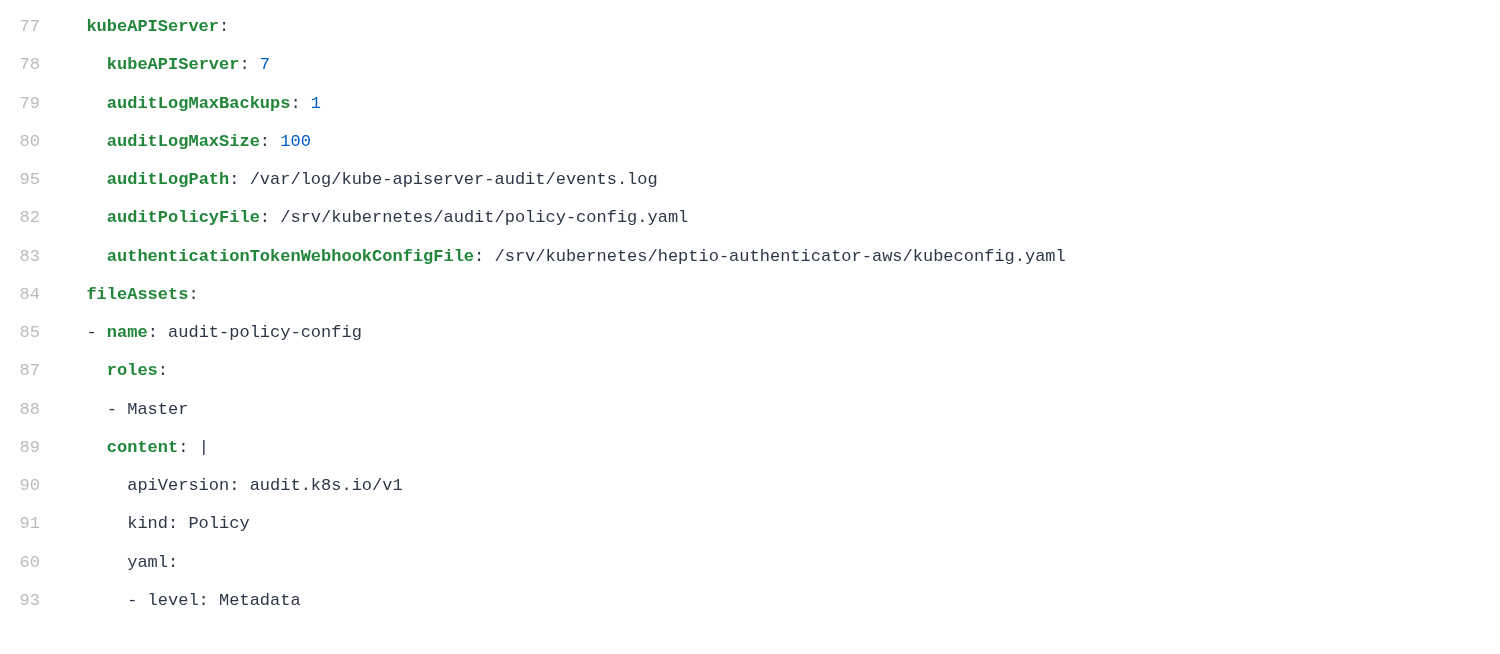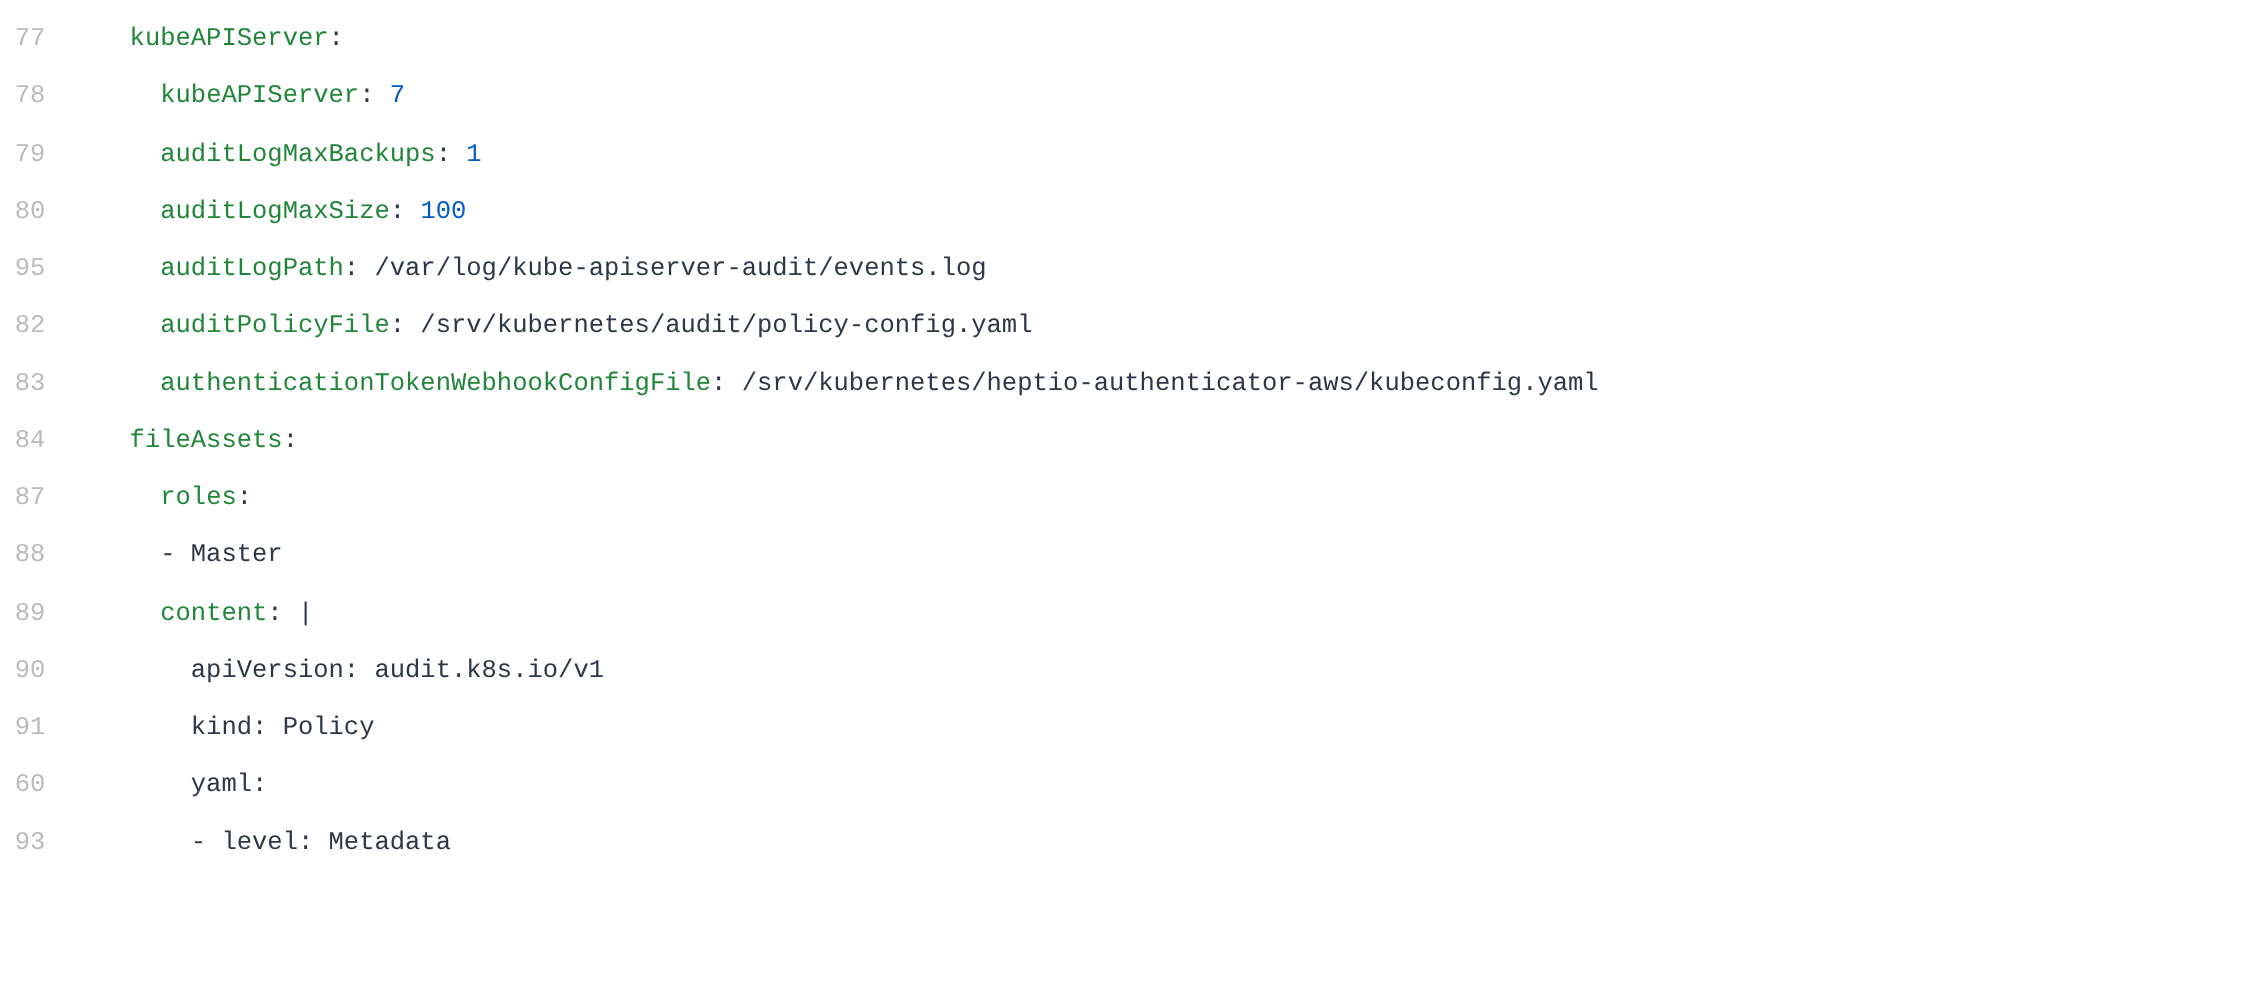--- a/index.html
+++ b/index.html
@@ -12,44 +12,45 @@
     width: 1500px;
   }
   .code-line {
     display: flex;
     align-items: baseline;
     line-height: 2.25;
     white-space: pre;
   }
   .lineno {
     width: 66px;
-    text-align: center;
+    text-align: right;
     padding-right: 26px;
     color: #babbbc;
     user-select: none;
     flex-shrink: 0;
   }
   .content { flex: 1; }
-  .y-key   { color: #22863a; }  
+  .y-key   { color: #22863a; font-weight: bold; }  
   .y-num   { color: #005cc5; }  
   .y-plain { color: #2d3748; }  
   .y-dash  { color: #2d3748; }
 </style>
 </head>
 <body>
 
 <div id="code">
     <div class="code-line"><span class="lineno">77</span><span class="content"><span class="y-plain">  </span><span class="y-key">kubeAPIServer</span><span class="y-plain">:</span></span></div>
     <div class="code-line"><span class="lineno">78</span><span class="content"><span class="y-plain">    </span><span class="y-key">kubeAPIServer</span><span class="y-plain">: </span><span class="y-num">7</span></span></div>
     <div class="code-line"><span class="lineno">79</span><span class="content"><span class="y-plain">    </span><span class="y-key">auditLogMaxBackups</span><span class="y-plain">: </span><span class="y-num">1</span></span></div>
     <div class="code-line"><span class="lineno">80</span><span class="content"><span class="y-plain">    </span><span class="y-key">auditLogMaxSize</span><span class="y-plain">: </span><span class="y-num">100</span></span></div>
     <div class="code-line"><span class="lineno">95</span><span class="content"><span class="y-plain">    </span><span class="y-key">auditLogPath</span><span class="y-plain">: /var/log/kube-apiserver-audit/events.log</span></span></div>
     <div class="code-line"><span class="lineno">82</span><span class="content"><span class="y-plain">    </span><span class="y-key">auditPolicyFile</span><span class="y-plain">: /srv/kubernetes/audit/policy-config.yaml</span></span></div>
     <div class="code-line"><span class="lineno">83</span><span class="content"><span class="y-plain">    </span><span class="y-key">authenticationTokenWebhookConfigFile</span><span class="y-plain">: /srv/kubernetes/heptio-authenticator-aws/kubeconfig.yaml</span></span></div>
     <div class="code-line"><span class="lineno">84</span><span class="content"><span class="y-plain">  </span><span class="y-key">fileAssets</span><span class="y-plain">:</span></span></div>
+    <div class="code-line"><span class="lineno">85</span><span class="content"><span class="y-dash">  - </span><span class="y-key">name</span><span class="y-plain">: audit-policy-config</span></span></div>
     <div class="code-line"><span class="lineno">87</span><span class="content"><span class="y-plain">    </span><span class="y-key">roles</span><span class="y-plain">:</span></span></div>
     <div class="code-line"><span class="lineno">88</span><span class="content"><span class="y-plain">    - Master</span></span></div>
     <div class="code-line"><span class="lineno">89</span><span class="content"><span class="y-plain">    </span><span class="y-key">content</span><span class="y-plain">: |</span></span></div>
     <div class="code-line"><span class="lineno">90</span><span class="content"><span class="y-plain">      apiVersion: audit.k8s.io/v1</span></span></div>
     <div class="code-line"><span class="lineno">91</span><span class="content"><span class="y-plain">      kind: Policy</span></span></div>
     <div class="code-line"><span class="lineno">60</span><span class="content"><span class="y-plain">      yaml:</span></span></div>
     <div class="code-line"><span class="lineno">93</span><span class="content"><span class="y-plain">      - level: Metadata</span></span></div>
   </div>
 
 </body></html>

